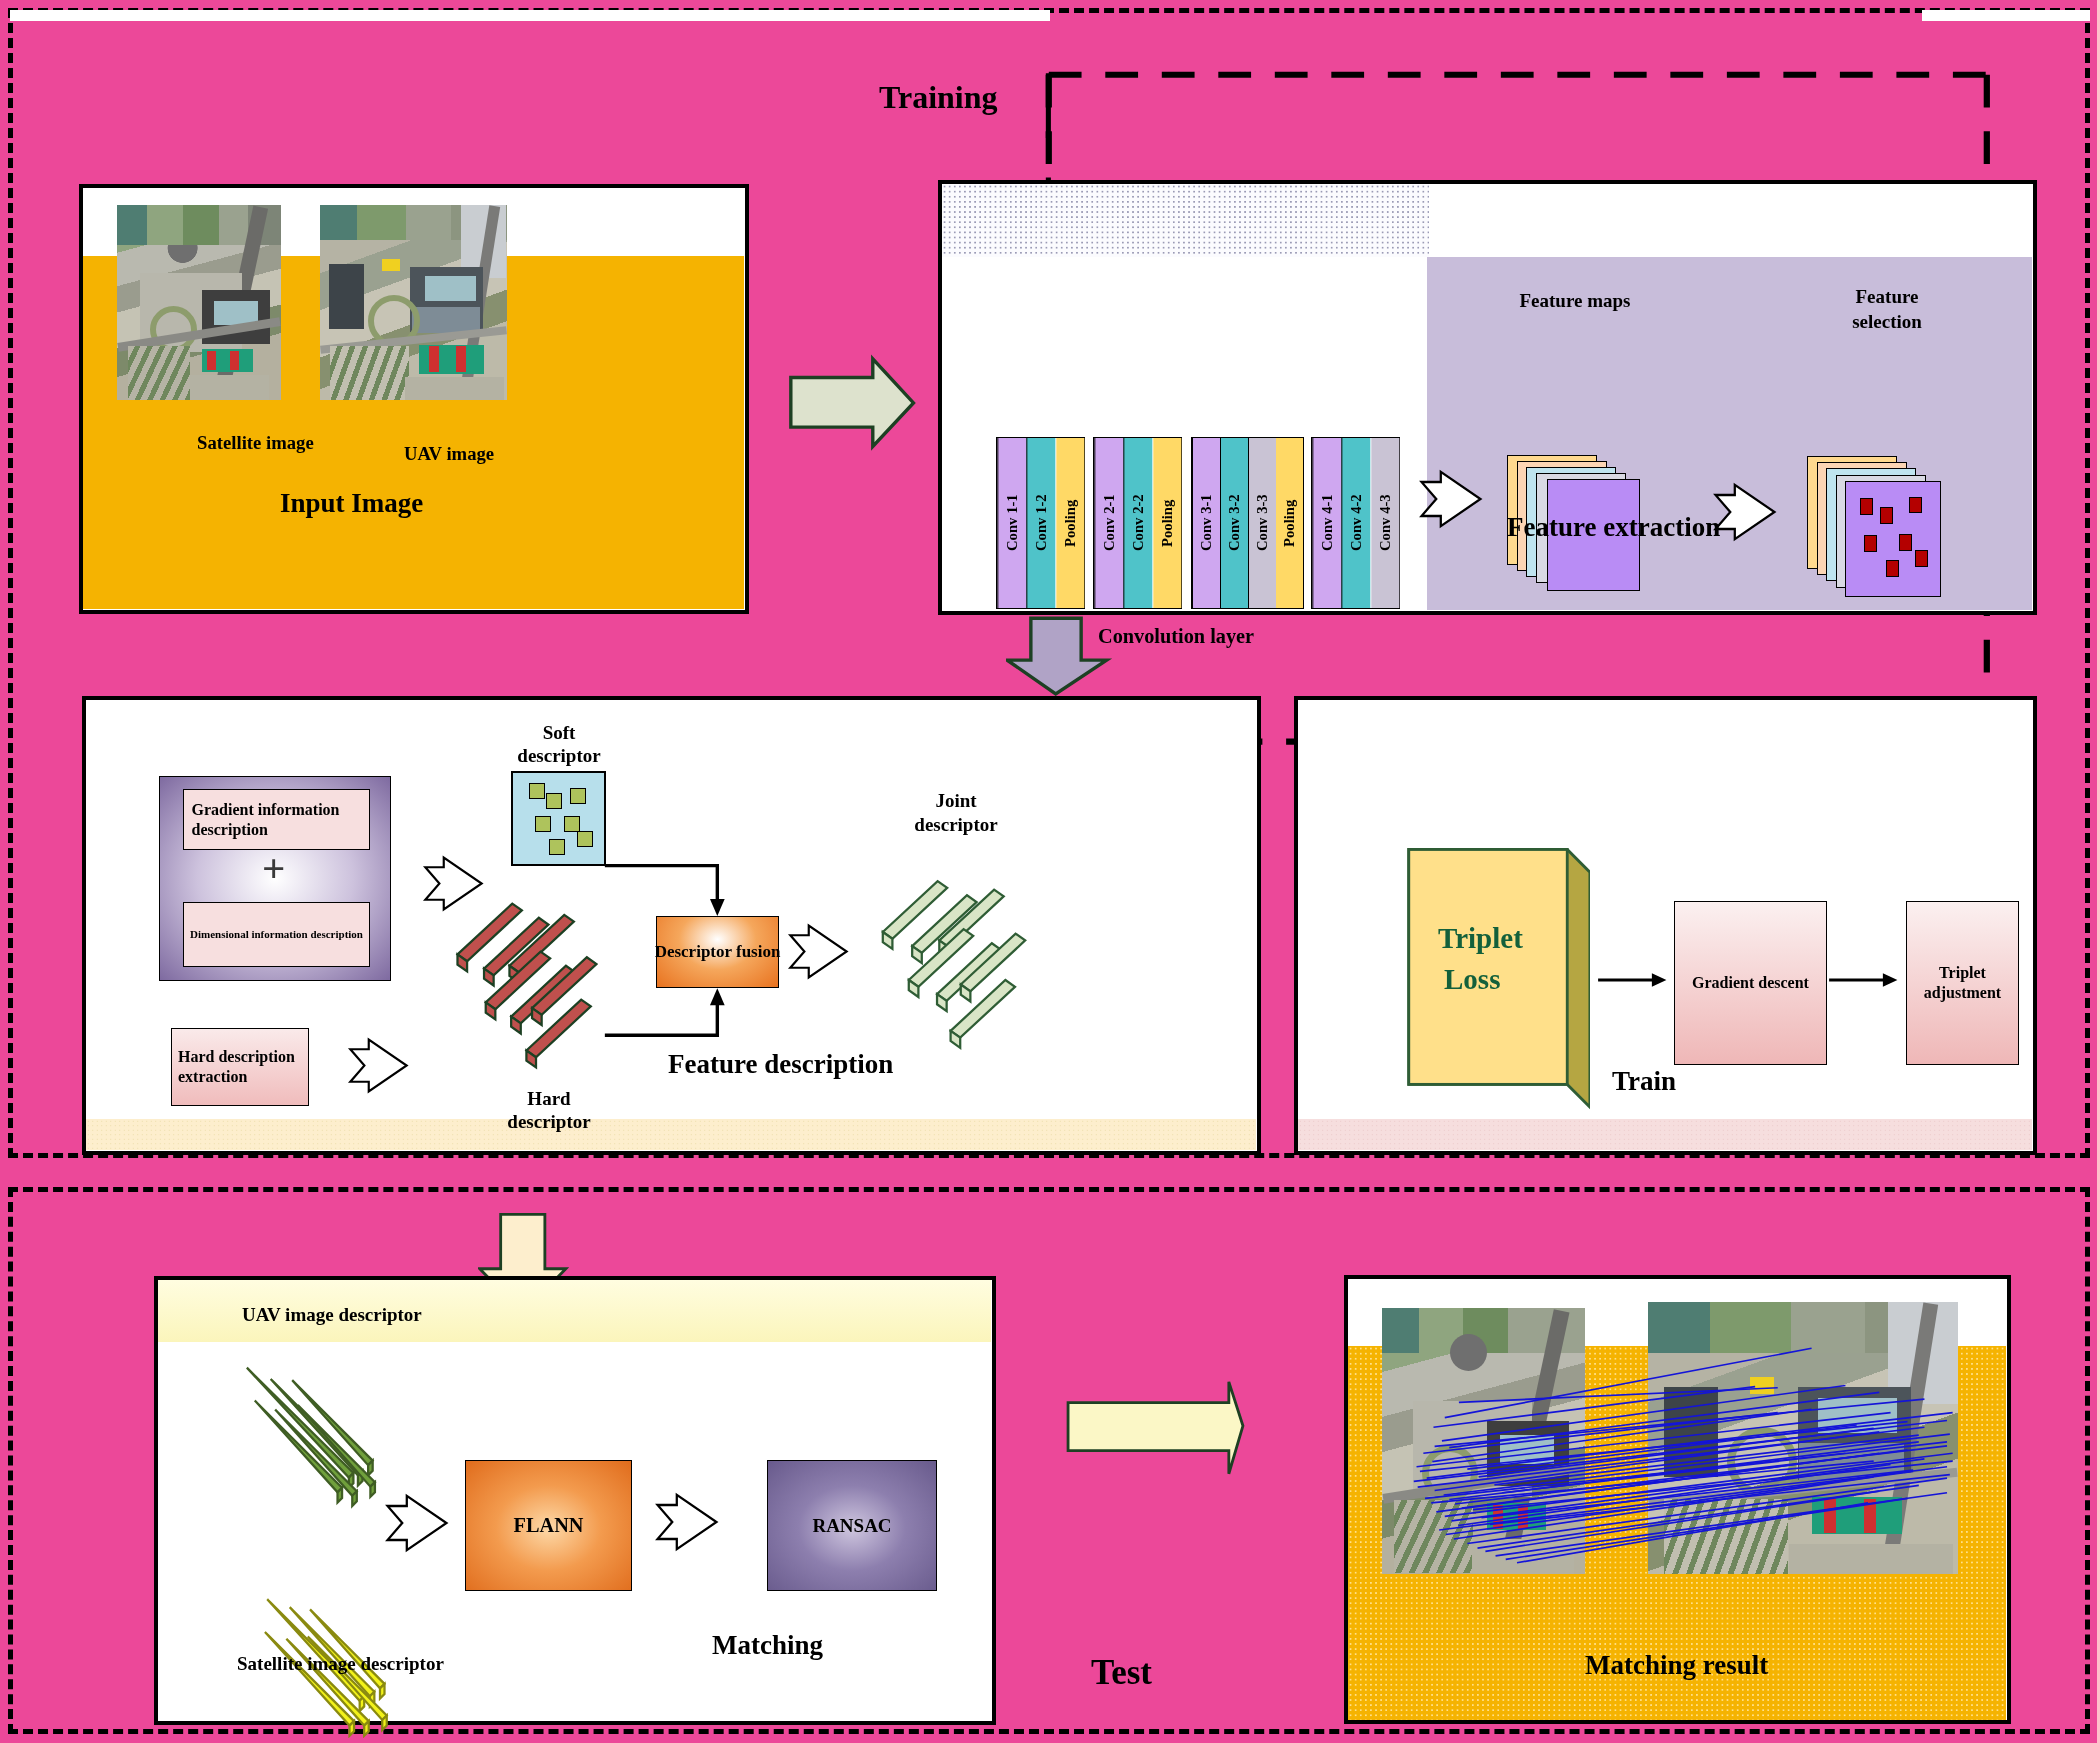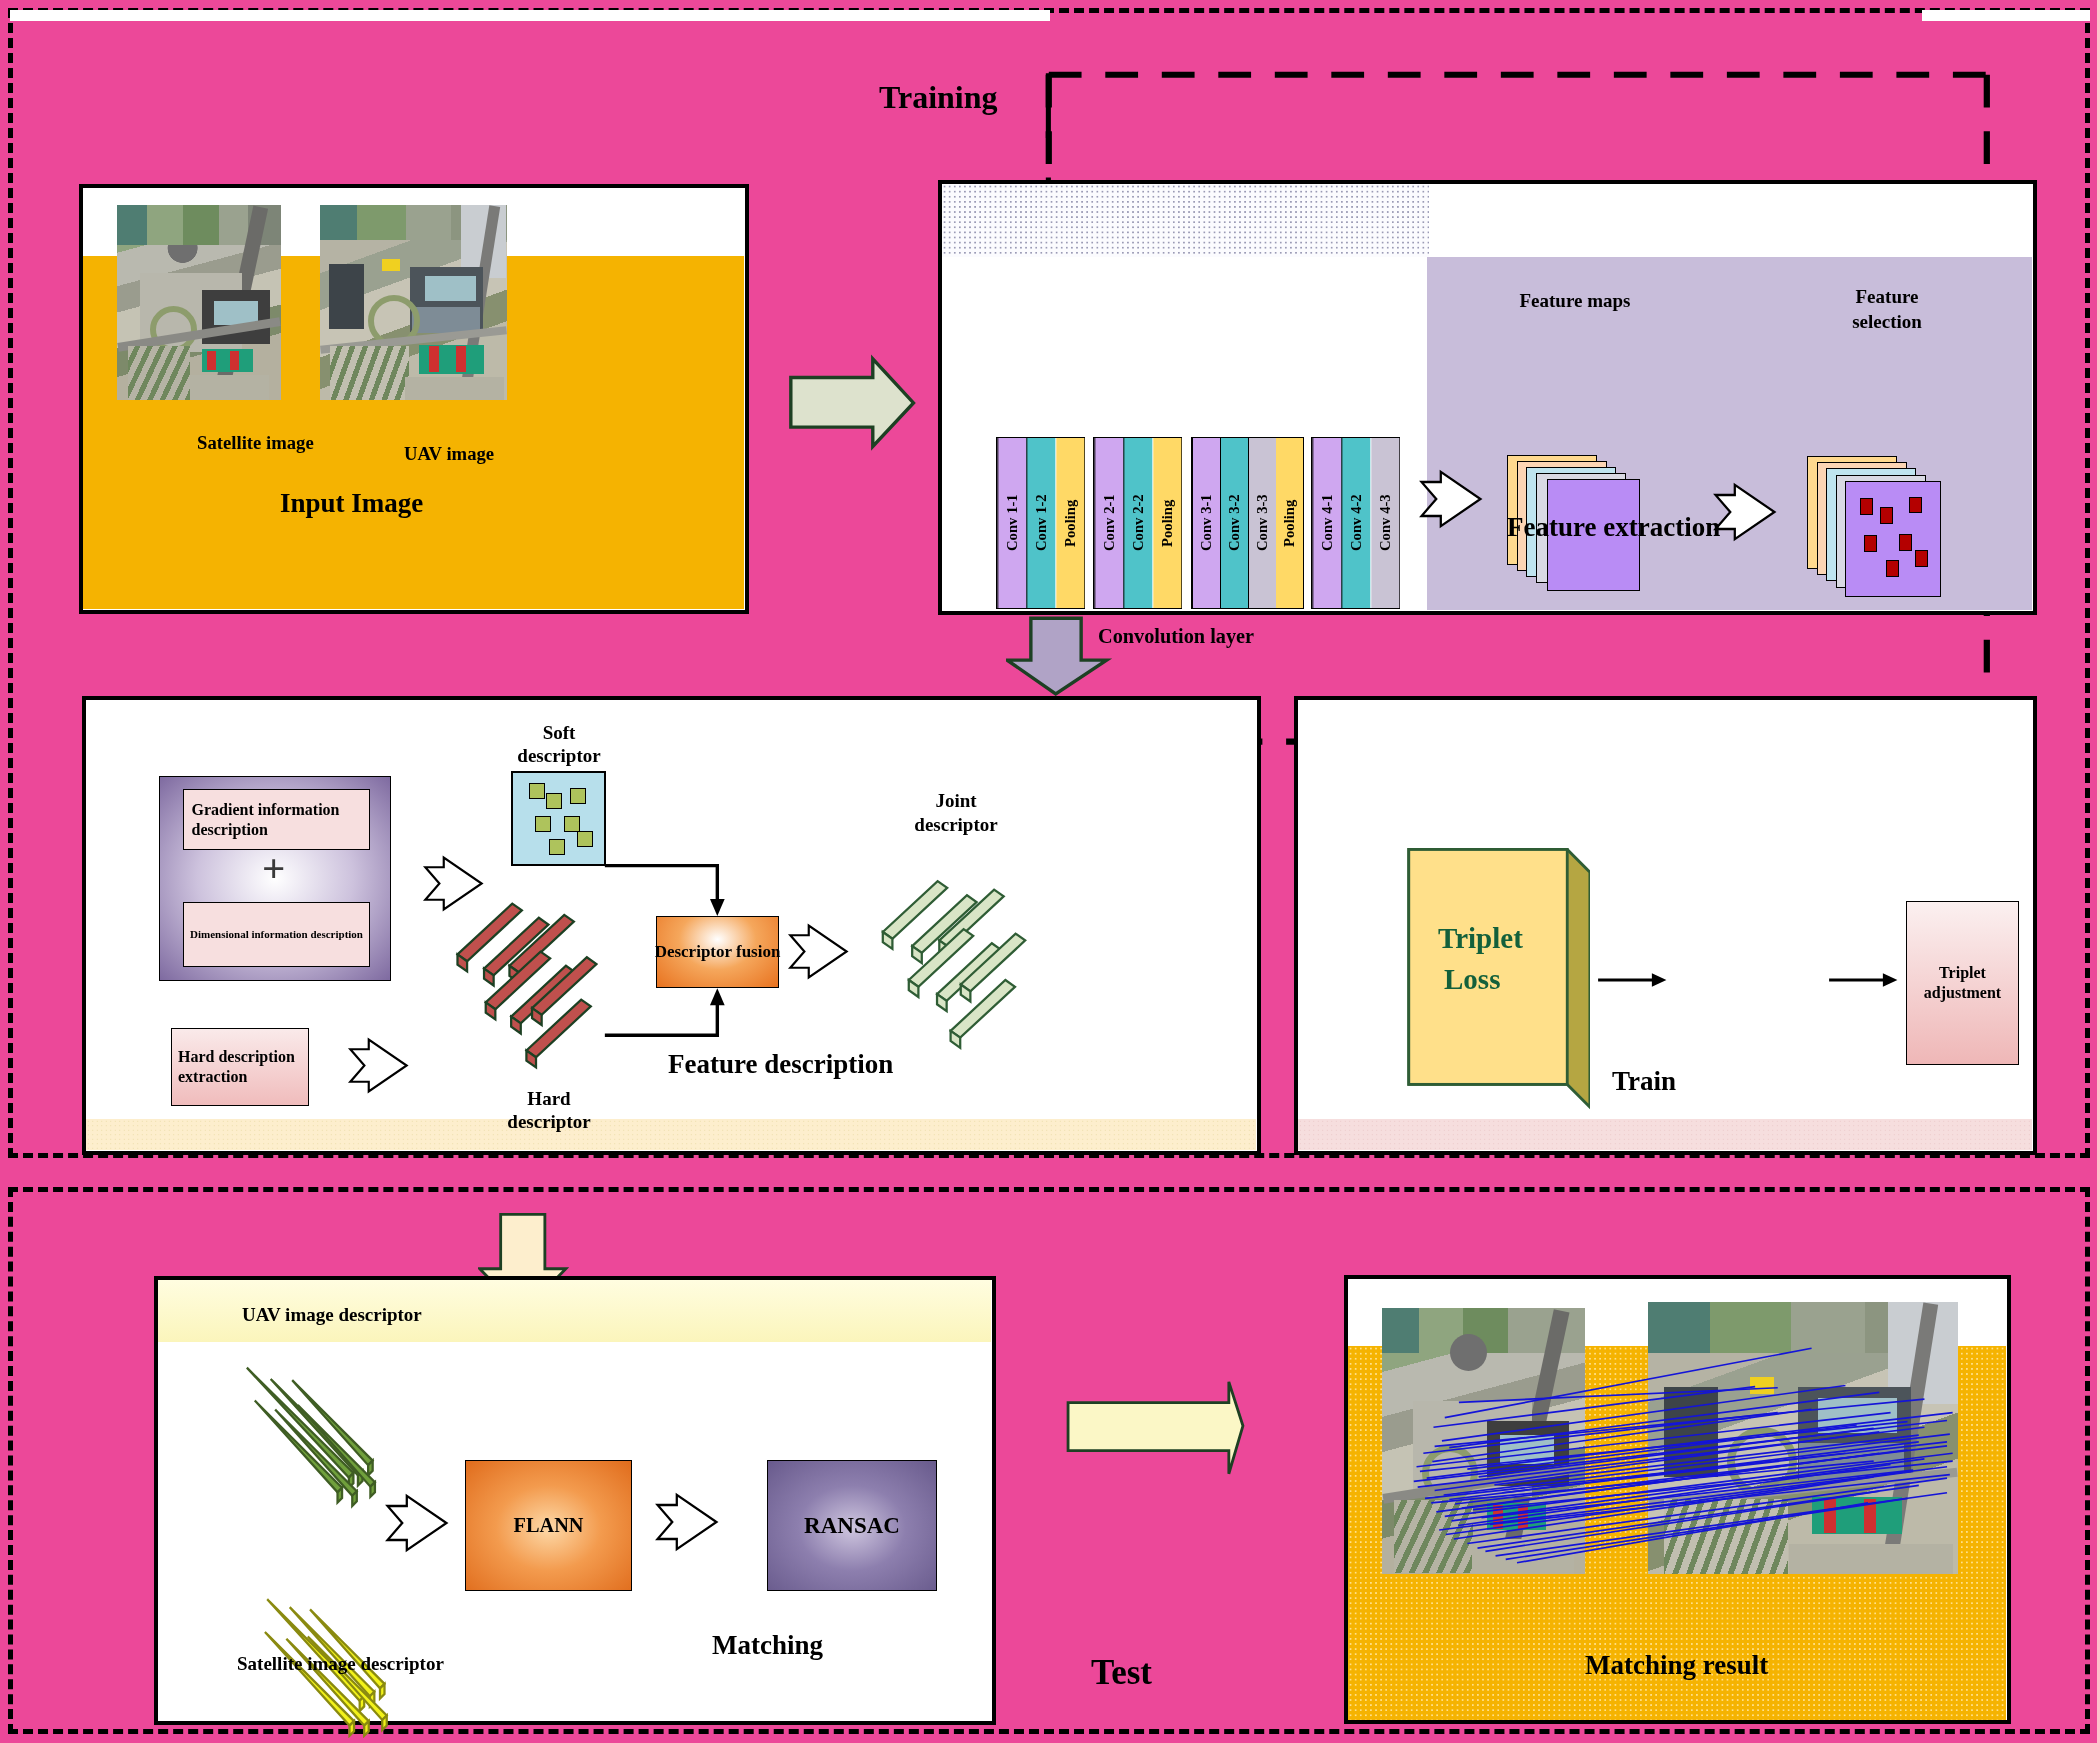--- a/index.html
+++ b/index.html
@@ -308,20 +308,24 @@
       </svg>
       <div class="txt bold" style="left:35px;top:81px;font-size:29px;color:#13603b;">Triplet</div>
       <div class="txt bold" style="left:41px;top:122px;font-size:29px;color:#13603b;">Loss</div>
     </div>
 
     <svg class="abs" style="left:300px;top:266px;width:73px;height:28px;" viewBox="0 0 130 50" width="73" height="28">
       <line x1="0" y1="25" x2="100" y2="25" stroke="#000" stroke-width="5"></line>
       <polygon points="122,25 96,13 96,37" fill="#000"></polygon>
     </svg>
 
+    <div class="abs" style="left:376px;top:201px;width:153px;height:164px;border:1.7px solid #000;box-sizing:border-box;
+                background:linear-gradient(#fbf0f0,#efb7b7);display:flex;align-items:center;justify-content:center;">
+      <div class="txt bold" style="position:static;font-size:16px;text-align:center;white-space:normal;width:141px;">Gradient descent</div>
+    </div>
 
     <svg class="abs" style="left:531px;top:266px;width:73px;height:28px;" viewBox="0 0 130 50" width="73" height="28">
       <line x1="0" y1="25" x2="100" y2="25" stroke="#000" stroke-width="5"></line>
       <polygon points="122,25 96,13 96,37" fill="#000"></polygon>
     </svg>
 
     <div class="abs" style="left:608px;top:201px;width:113px;height:164px;border:1.7px solid #000;box-sizing:border-box;
                 background:linear-gradient(#fbf0f0,#efb7b7);display:flex;align-items:center;justify-content:center;">
       <div class="txt bold" style="position:static;font-size:16px;text-align:center;line-height:1.25;white-space:normal;width:102px;">Triplet adjustment</div>
     </div>
@@ -389,21 +393,21 @@
 
     <div class="abs chev" style="left:495px;top:208px;">
       <svg width="68" height="68" viewBox="0 0 120 120">
         <polygon points="8,30 42,30 42,12 112,60 42,108 42,90 8,90 34,60" fill="#fff" stroke="#000" stroke-width="4"></polygon>
       </svg>
     </div>
 
     <div class="abs" style="left:609px;top:180px;width:170px;height:131px;border:1.7px solid #000;box-sizing:border-box;
                 background:radial-gradient(ellipse at 50% 52%, #cfc6df 0%, #8d7fae 45%, #685a8c 100%);
                 display:flex;align-items:center;justify-content:center;">
-      <div class="txt bold" style="position:static;font-size:23px;text-align:right;">RANSAC</div>
+      <div class="txt bold" style="position:static;font-size:19px;text-align:right;">RANSAC</div>
     </div>
 
     <div class="txt bold" style="left:554px;top:350px;font-size:27px;">Matching</div>
   </div>
 
   <svg class="abs" style="left:1065px;top:1379px;width:181px;height:110px;" viewBox="0 0 320 195" width="181" height="110">
     <polygon points="5,42 290,42 290,5 315,83 290,168 290,127 5,127" fill="#fbf7c6" stroke="#1d4023" stroke-width="5"></polygon>
   </svg>
 
   <div class="abs solid-box" style="left:1344px;top:1275px;width:667px;height:449px;">

